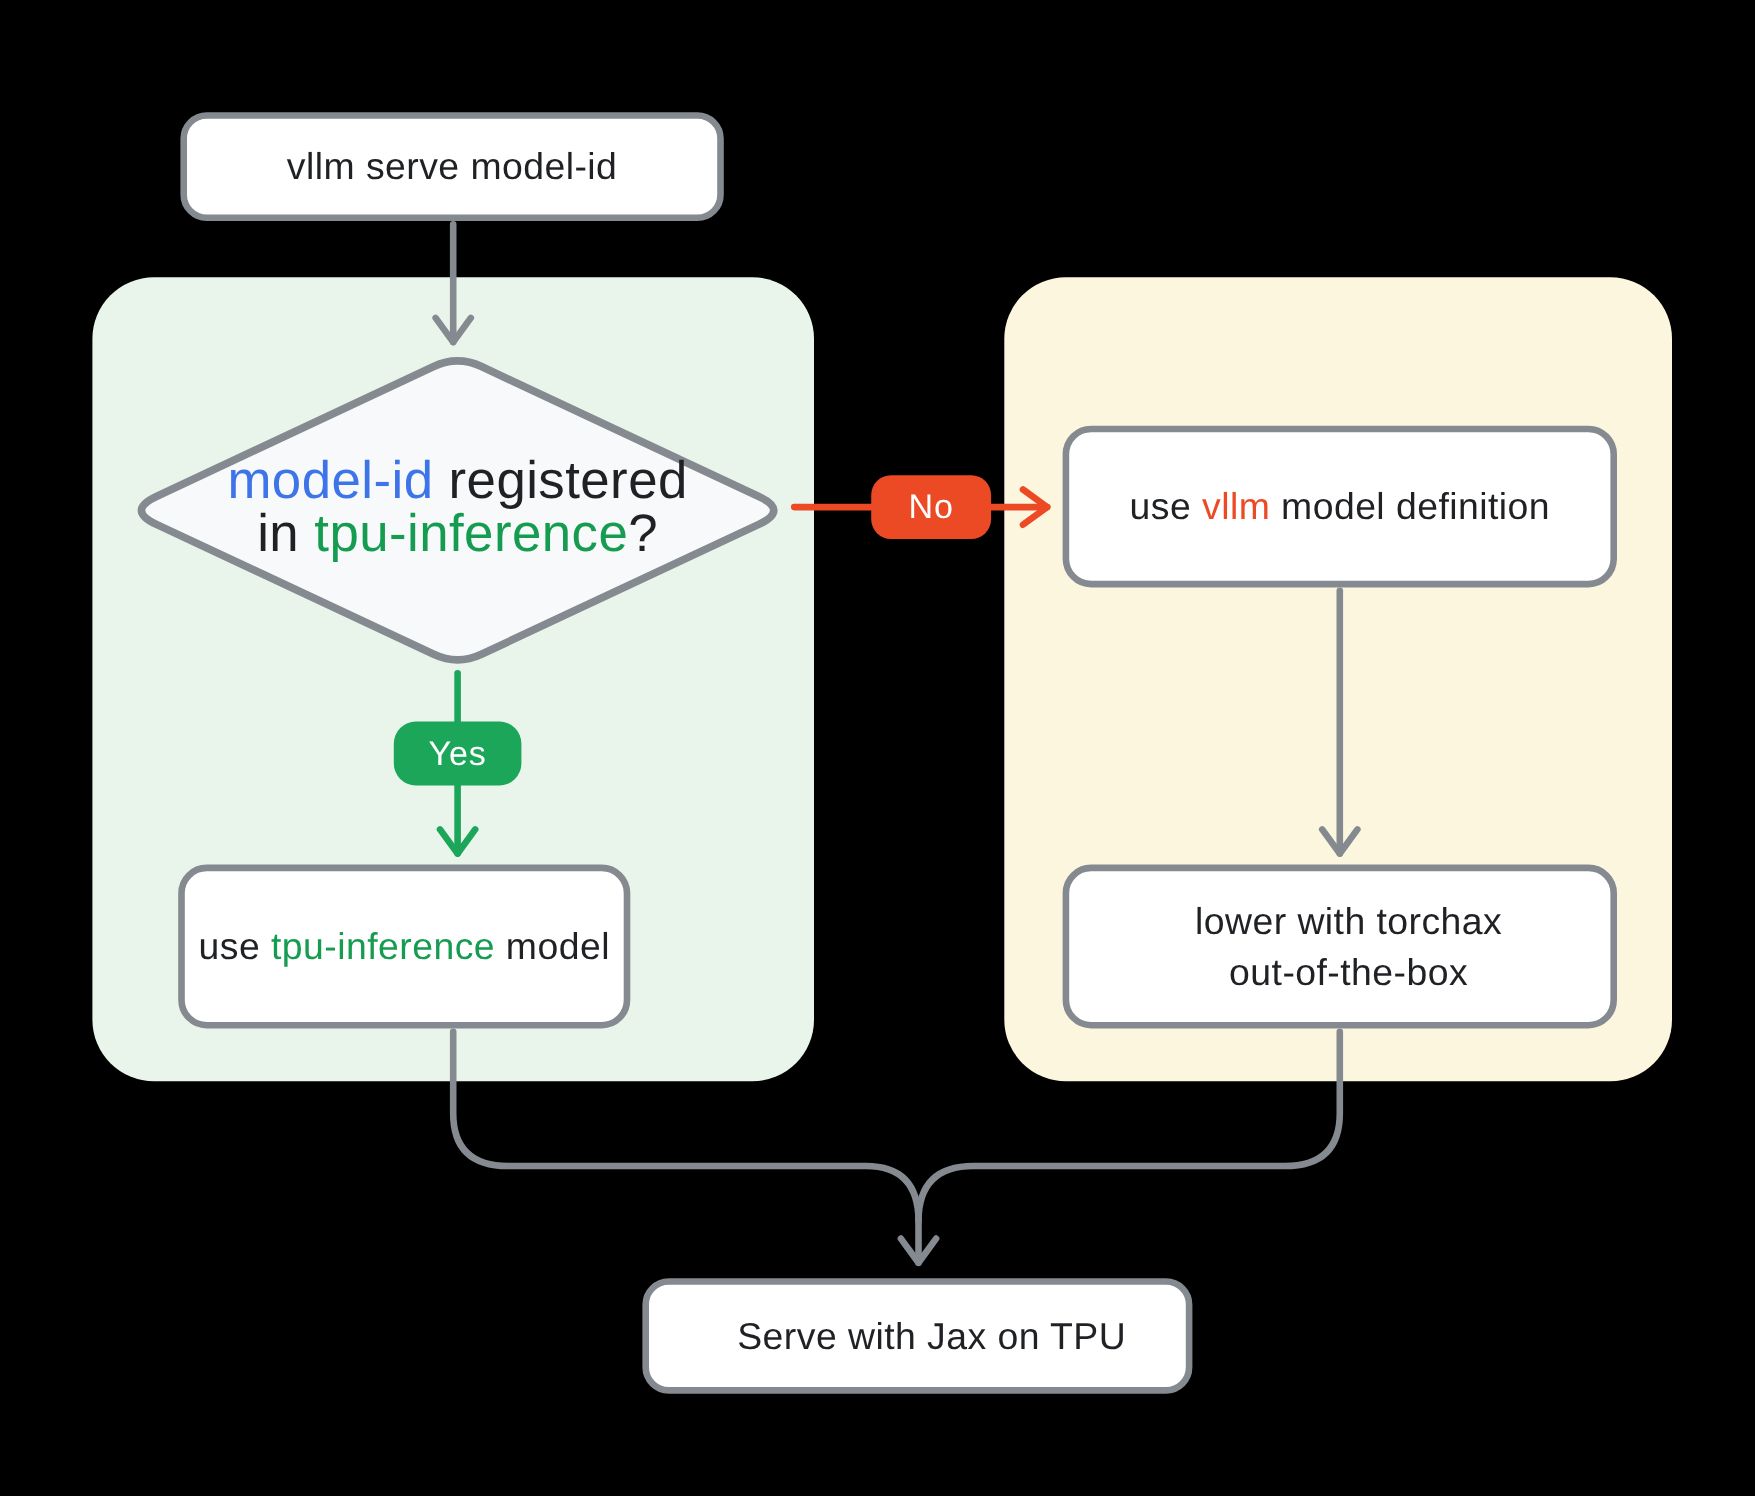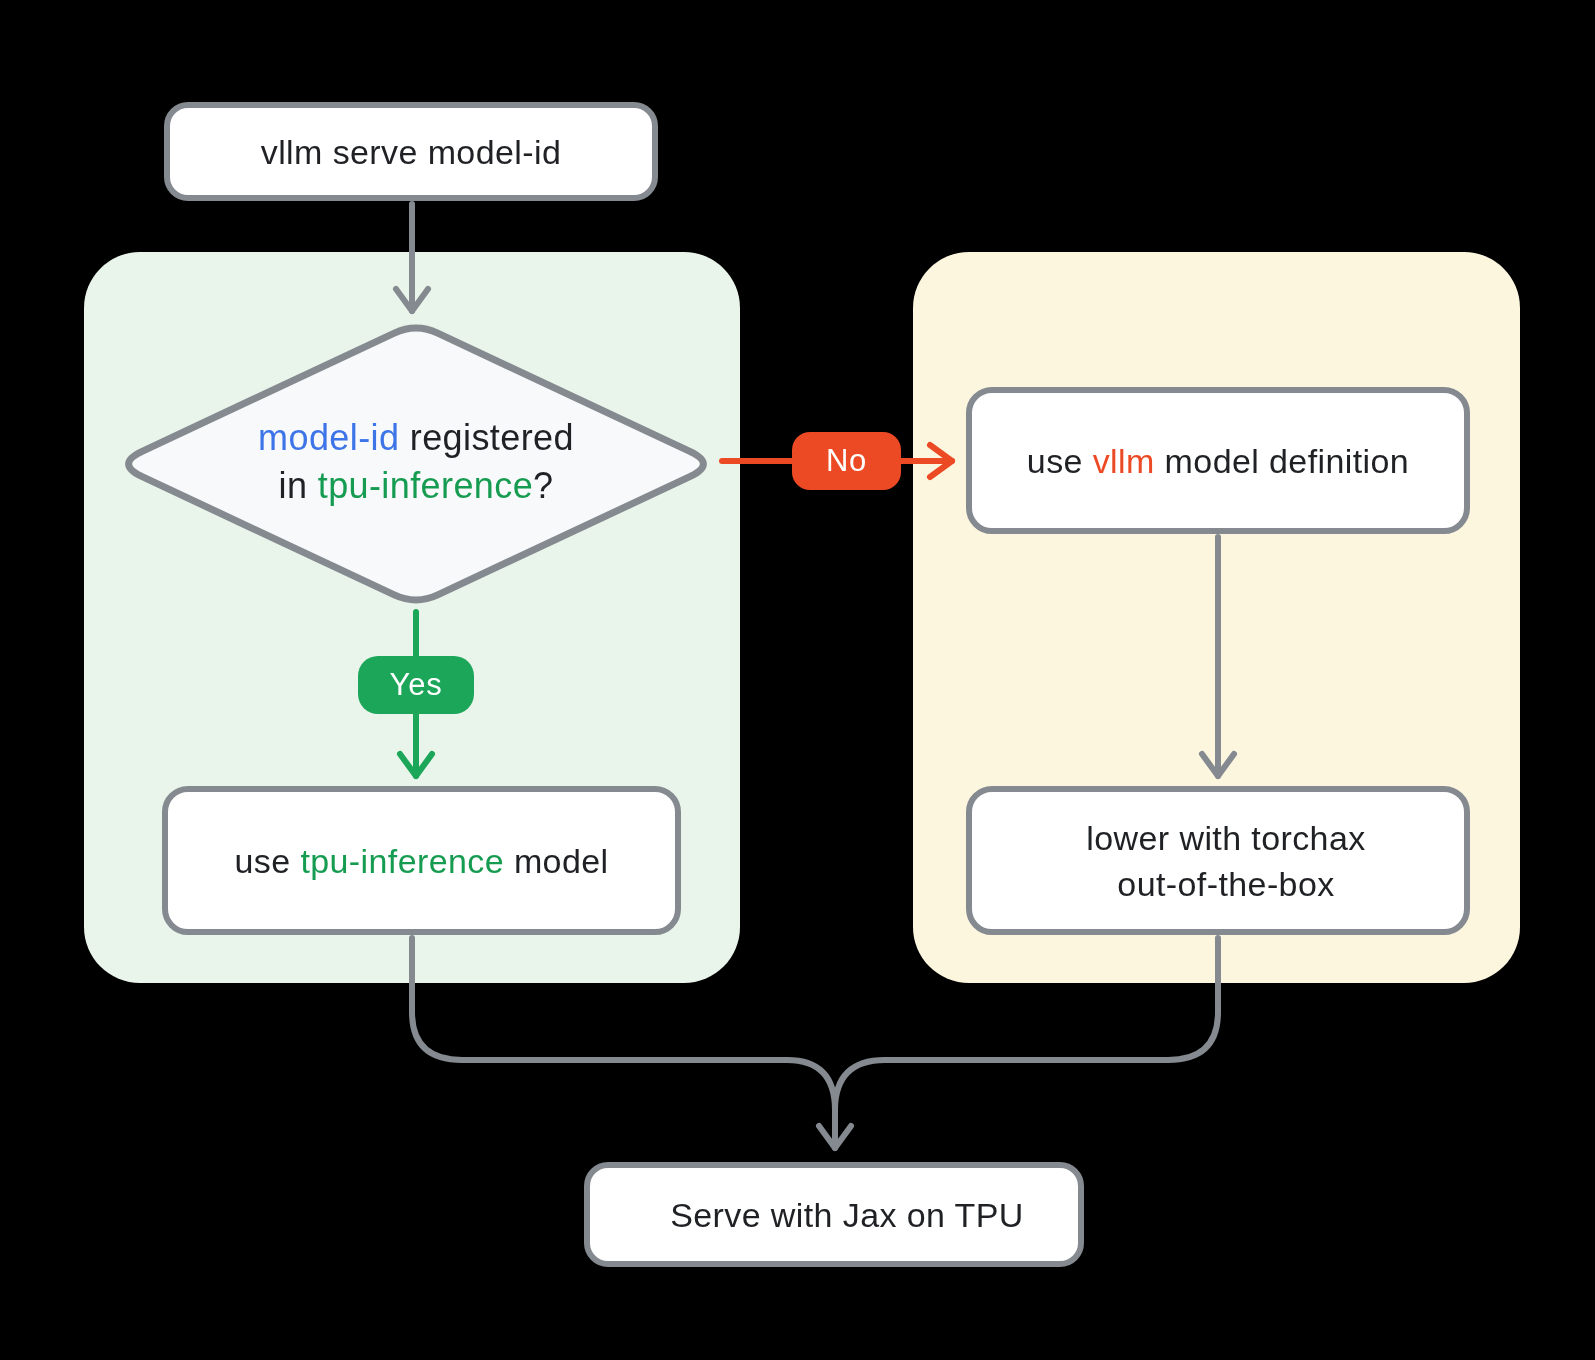--- a/index.html
+++ b/index.html
@@ -29,31 +29,31 @@
     display: flex;
     align-items: center;
     justify-content: center;
     text-align: center;
     font-size: 34px;
     line-height: 46px;
     letter-spacing: 0.4px;
     color: #1f2124;
   }
   .node-start  { left: 164px; top: 102px;  width: 494px; height: 99px;  border-radius: 24px; }
-  .node-tpu    { left: 162px; top: 786px;  width: 519px; height: 149px; border-radius: 26px; align-items: center; }
+  .node-tpu    { left: 162px; top: 786px;  width: 411px; height: 149px; border-radius: 26px; align-items: center; }
   .node-vllm   { left: 966px; top: 387px;  width: 504px; height: 147px; border-radius: 26px; }
   .node-torchax{ left: 966px; top: 786px;  width: 504px; height: 149px; border-radius: 26px; padding-left: 16px; }
   .node-end    { left: 584px; top: 1162px; width: 500px; height: 105px; border-radius: 24px; padding-left: 26px; }
 
   .decision-label {
     position: absolute;
     left: 116px; top: 412px; width: 600px; height: 100px;
     display: flex; flex-direction: column;
     align-items: center; justify-content: center;
-    font-size: 36px; line-height: 48px; letter-spacing: 0.4px;
+    font-size: 48px; line-height: 48px; letter-spacing: 0.4px;
     text-align: center; color: #1f2124;
   }
 
   .badge {
     position: absolute;
     display: flex; align-items: center; justify-content: center;
     color: #ffffff;
     font-size: 31px;
     letter-spacing: 0.8px;
   }

